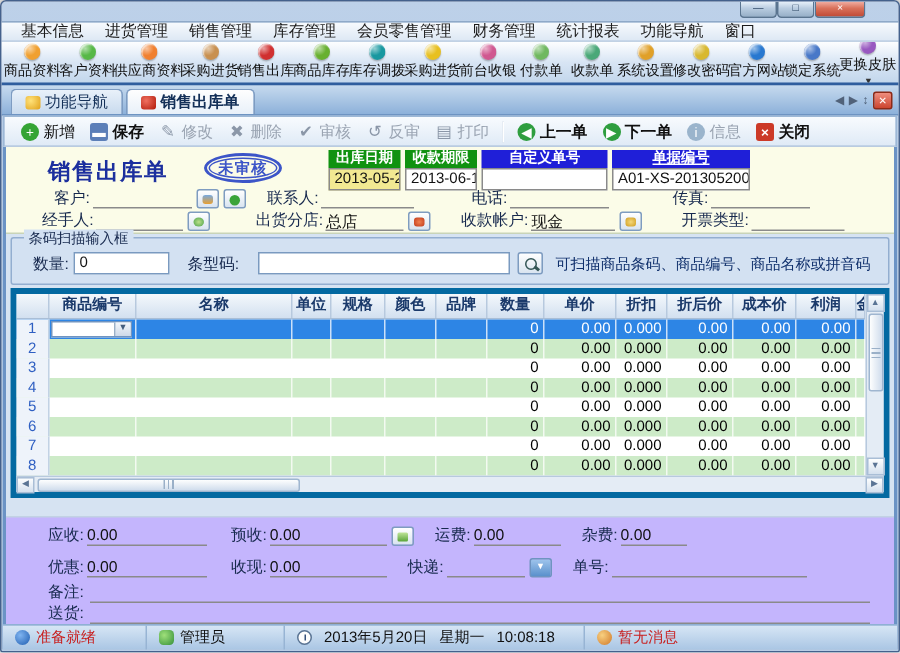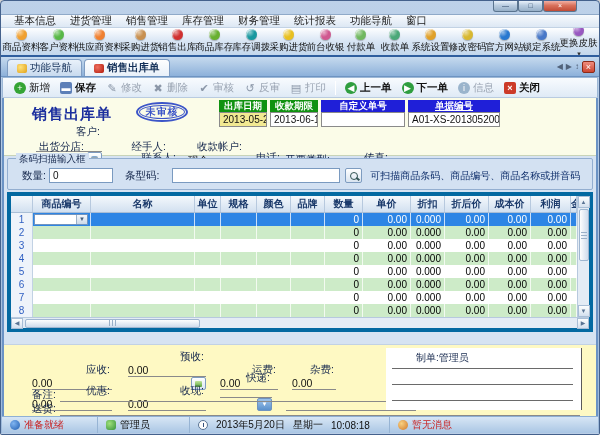--- a/index.html
+++ b/index.html
@@ -59,21 +59,21 @@
   .dateheads{position:absolute;left:215px;top:2px;display:flex;gap:3px;}
   .dh-col{display:flex;flex-direction:column;}
   .dh-head{height:12px;font-size:9.5px;font-weight:bold;color:#fff;text-align:center;line-height:12px;padding:0 4px;white-space:nowrap;}
   .dh-val{height:15px;border:1px solid #8a8a8a;font-size:10px;color:#111;line-height:13px;padding:0 3px;white-space:nowrap;overflow:hidden;}
   .dh0 .dh-val,.dh1 .dh-val{width:48px;}
   .dh2 .dh-val{width:84px;}
   .dh3 .dh-val{width:92px;}
   .frow{position:absolute;left:0;right:4px;display:flex;align-items:flex-end;font-size:10.5px;color:#17294e;}
   .frow1{top:27px;}
   .frow2{top:42px;}
-  .fitem{display:flex;align-items:flex-end;flex-direction:column;}
+  .fitem{display:flex;align-items:flex-end;}
   .flbl{white-space:nowrap;margin-right:2px;}
   .uline{display:inline-block;border-bottom:1px solid #8a8a8a;height:13px;font-size:10.5px;color:#111;}
   .fi-1-0{margin-left:32px;}.ul-1-0{width:66px;}
   .fi-1-1{margin-left:14px;}.ul-1-1{width:62px;}
   .fi-1-2{margin-left:38px;}.ul-1-2{width:66px;}
   .fi-1-3{margin-left:42px;}.ul-1-3{width:66px;}
   .fi-2-0{margin-left:30px;}.ul-2-0{width:52px;}
   .fi-2-1{margin-left:24px;}.ul-2-1{width:58px;}
   .fi-2-2{margin-left:20px;}.ul-2-2{width:56px;}
   .fi-2-3{margin-left:26px;}.ul-2-3{width:62px;}
@@ -123,21 +123,21 @@
   .vthumb i{width:6px;height:7px;background:repeating-linear-gradient(#9ab0c8 0 1px,transparent 1px 3px);}
   .vfill{flex:1;}
   .hscroll{height:11px;background:#e4ecf5;border-top:1px solid #b7c9de;display:flex;align-items:center;}
   .hthumb{width:175px;height:9px;margin-left:2px;background:linear-gradient(#fdfefe,#cfdcec);border:1px solid #9fb6d0;
     border-radius:2px;display:flex;align-items:center;justify-content:center;}
   .hthumb i{width:8px;height:6px;background:repeating-linear-gradient(90deg,#9ab0c8 0 1px,transparent 1px 3px);}
   .hfill{flex:1;}
   .sbtn.h{height:11px;line-height:9px;}
   .gap{height:12px;}
   
-  .footer{position:relative;height:72px;background:#fef9c3;border-top:1px solid #c2d2e4;font-size:10.5px;color:#17294e;}
+  .footer{position:relative;height:72px;background:#c4b5fd;border-top:1px solid #c2d2e4;font-size:10.5px;color:#17294e;}
   .forow{position:absolute;left:0;right:0;display:flex;align-items:flex-end;}
   .forowA{top:5px;}
   .forowB{top:26px;}
   .fo-0-0{margin-left:28px;}.uo-0-0{width:80px;}
   .fo-0-1{margin-left:16px;}.uo-0-1{width:78px;}
   .fo-0-2{margin-left:14px;}.uo-0-2{width:58px;}
   .fo-0-3{margin-left:14px;}.uo-0-3{width:44px;}
   .fo-1-0{margin-left:28px;}.uo-1-0{width:80px;}
   .fo-1-1{margin-left:16px;}.uo-1-1{width:78px;}
   .fo-1-2{margin-left:14px;}.uo-1-2{width:52px;}
@@ -182,20 +182,21 @@
       <div class="wbtn">□</div>
       <div class="wbtn close">×</div>
     </div>
   </div>
 
   <div class="menubar">
       <div class="menu-item">基本信息</div>
       <div class="menu-item">进货管理</div>
       <div class="menu-item">销售管理</div>
       <div class="menu-item">库存管理</div>
+      <div class="menu-item">会员零售管理</div>
       <div class="menu-item">财务管理</div>
       <div class="menu-item">统计报表</div>
       <div class="menu-item">功能导航</div>
       <div class="menu-item">窗口</div>
     </div>
 
   <div class="toolbar">
       <div class="tb-item">
         <span class="tb-icon" style="background: radial-gradient(circle at 35% 30%, rgba(255, 255, 255, 0.533), transparent 45%), rgb(240, 160, 48);"></span>
         <span class="tb-label">商品资料</span>
@@ -370,29 +371,29 @@
           <span class="fitem fi-1-2">
             <span class="flbl">电话:</span>
             <span class="uline ul-1-2"></span>
           </span>
           <span class="fitem fi-1-3">
             <span class="flbl">传真:</span>
             <span class="uline ul-1-3"></span>
           </span>
         </div>
       <div class="frow frow2">
+          <span class="fitem fi-2-1">
+            <span class="flbl">经手人:</span>
+            <span class="uline ul-2-1"></span>
+            <span class="mini-btn person-icon"></span>
+          </span>
           <span class="fitem fi-2-0">
             <span class="flbl">出货分店:</span>
             <span class="uline ul-2-0">总店</span>
             <span class="mini-btn store-icon"></span>
-          </span>
-          <span class="fitem fi-2-1">
-            <span class="flbl">经手人:</span>
-            <span class="uline ul-2-1"></span>
-            <span class="mini-btn person-icon"></span>
           </span>
           <span class="fitem fi-2-2">
             <span class="flbl">收款帐户:</span>
             <span class="uline ul-2-2">现金</span>
             <span class="mini-btn money-icon"></span>
           </span>
           <span class="fitem fi-2-3">
             <span class="flbl">开票类型:</span>
             <span class="uline ul-2-3"></span>
           </span>
@@ -626,26 +627,20 @@
           </span>
         </div>
       <div class="remrow remA">
         <span>备注:</span>
         <span class="uline"></span>
       </div>
       <div class="remrow remB">
         <span>送货:</span>
         <span class="uline"></span>
       </div>
-      <div class="maker-panel">
-        <span class="maker">制单:管理员</span>
-        <span class="mline ml0"></span>
-          <span class="mline ml1"></span>
-          <span class="mline ml2"></span>
-      </div>
     </div>
 
   </div>
 
   <div class="statusbar">
     <div class="seg seg1">
       <span class="st-icon ready-icon"></span>
       <span class="red">准备就绪</span>
     </div>
     <div class="seg seg2">

